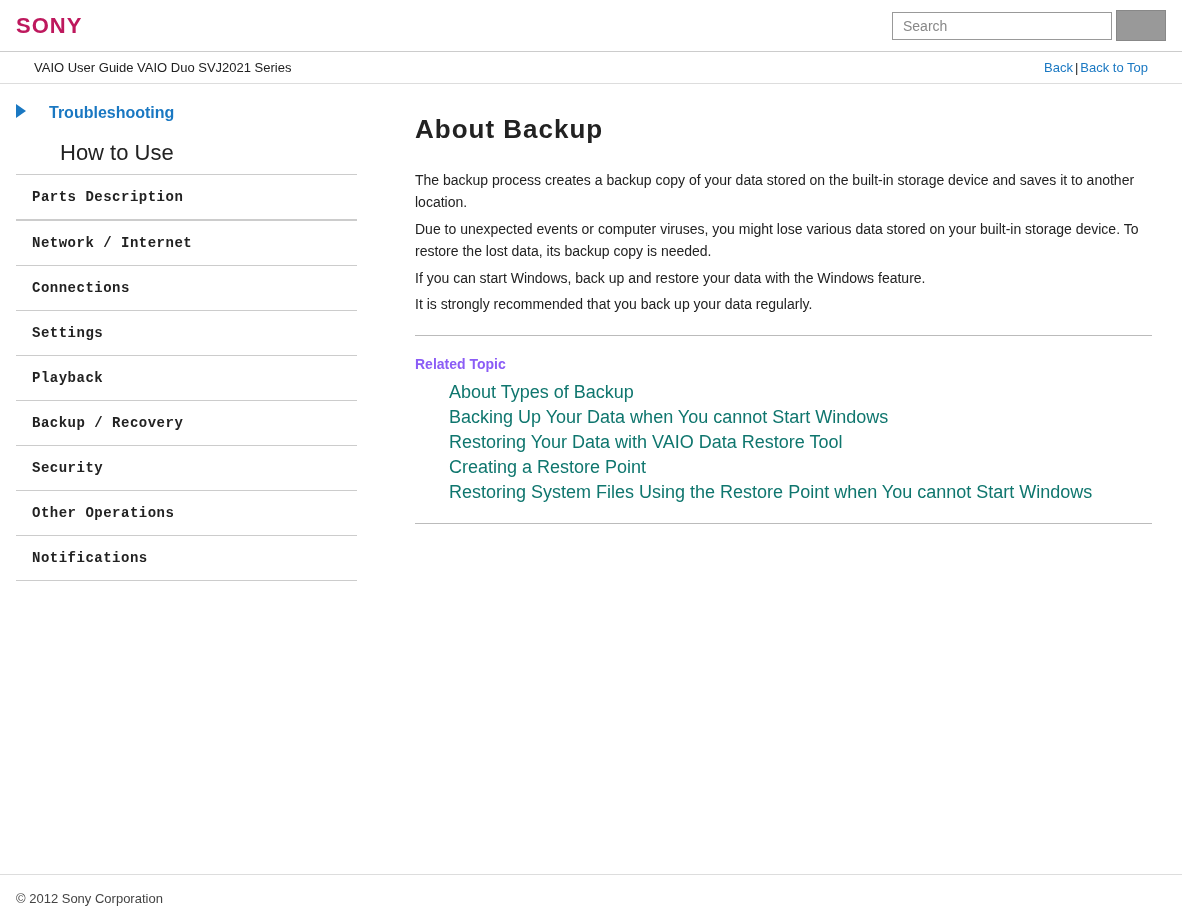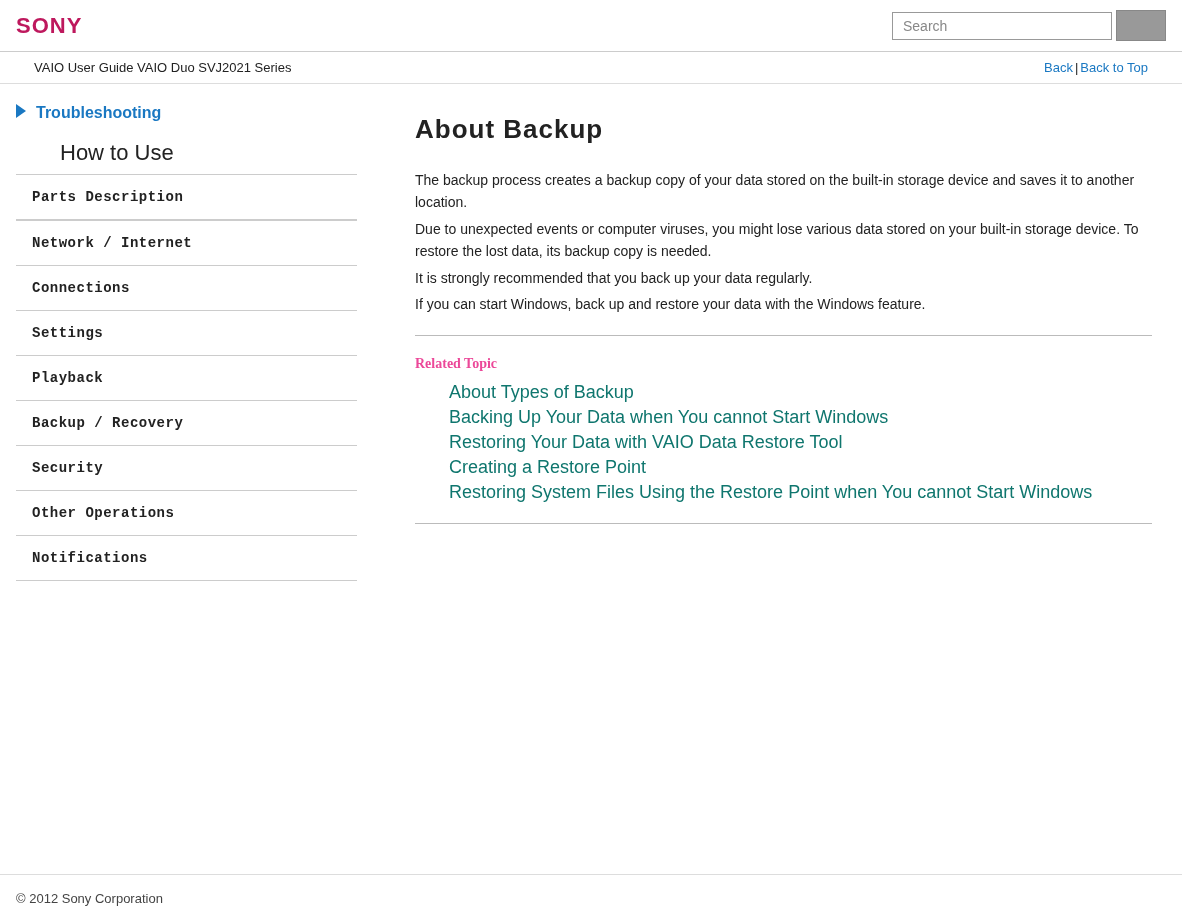--- a/index.html
+++ b/index.html
@@ -70,21 +70,21 @@
       padding: 20px 0 20px 16px;
       border-right: none;
     }
 
     #troubleshooting-label {
       color: #1a78c2;
       font-size: 16px;
       font-weight: bold;
       margin-bottom: 18px;
       display: flex;
-      gap: 6px;
+      gap: 19px;
     }
     .arrow-icon {
       display: inline-block;
       width: 0;
       height: 0;
       border-top: 7px solid transparent;
       border-bottom: 7px solid transparent;
       border-left: 10px solid #1a78c2;
       margin-right: 4px;
     }
@@ -142,22 +142,22 @@
 
     .content-divider {
       border: none;
       border-top: 1px solid #bbb;
       margin: 20px 0;
     }
 
     #related-topic-heading {
       font-size: 14px;
       font-weight: bold;
-      font-family: Liberation Serif, serif;
-      color: #ec4899;
+      font-family: Liberation Sans, sans-serif;
+      color: #8b5cf6;
       margin-bottom: 10px;
     }
 
     .related-link {
       display: block;
       color: #0f766e;
       text-decoration: none;
       font-size: 18px;
       margin-bottom: 4px;
       cursor: pointer;
@@ -234,22 +234,22 @@
     <div class="sidebar-item">Notifications</div>
     <hr class="sidebar-divider">
   </div>
 
   <div id="content">
     <h1 id="page-heading">About  Backup</h1>
 
     <div id="intro-text">
       <p>The backup process creates a backup copy of your data stored on the built-in storage device and saves it to another location.</p>
       <p>Due to unexpected events or computer viruses, you might lose various data stored on your built-in storage device. To restore the lost data, its backup copy is needed.</p>
+      <p>If you can start Windows, back up and restore your data with the Windows feature.</p>
       <p>It is strongly recommended that you back up your data regularly.</p>
-      <p>If you can start Windows, back up and restore your data with the Windows feature.</p>
     </div>
 
     <hr class="content-divider">
 
     <div id="related-topic-heading">Related Topic</div>
 
     <a class="related-link">About Types of Backup</a>
     <a class="related-link">Backing Up Your Data when You cannot Start Windows</a>
     <a class="related-link">Restoring Your Data with VAIO Data Restore Tool</a>
     <a class="related-link">Creating a Restore Point</a>

